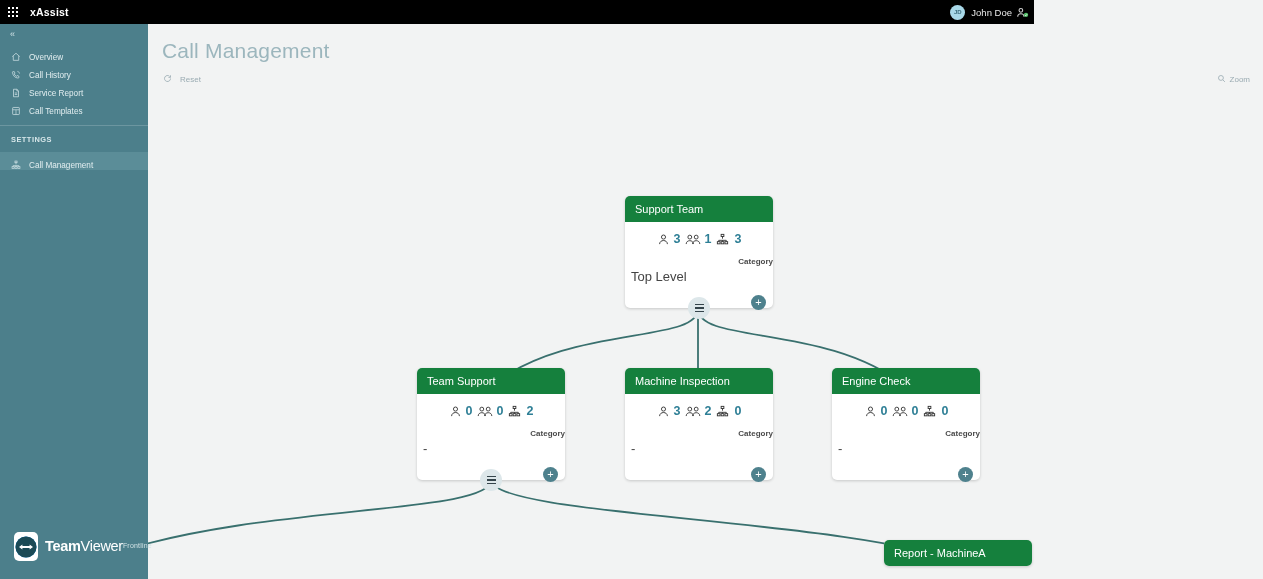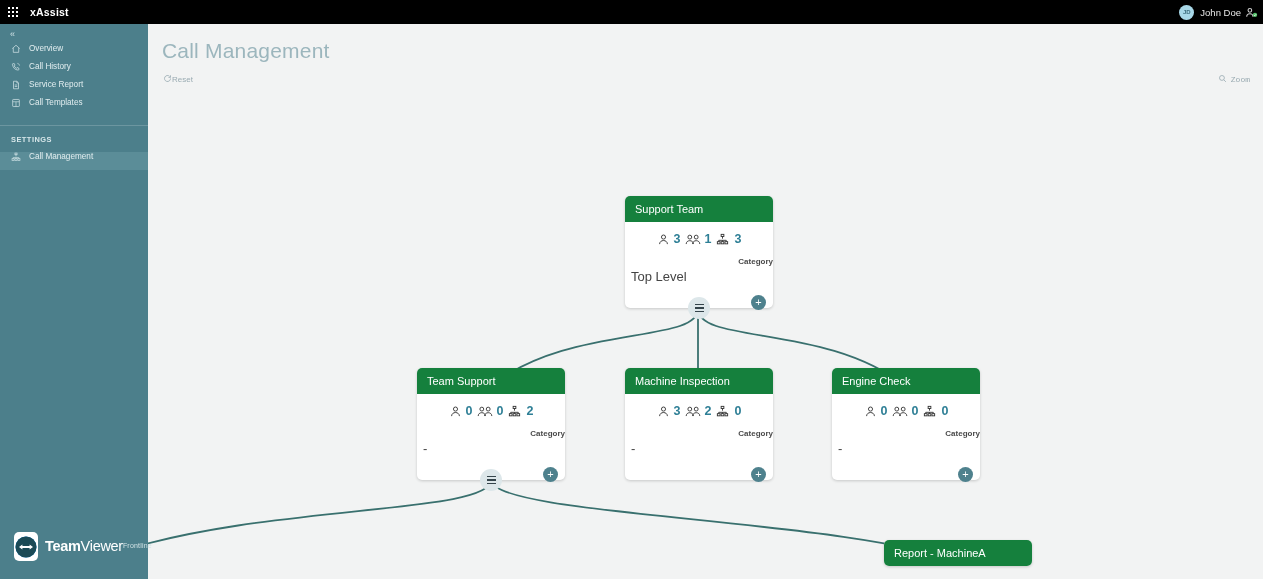--- a/index.html
+++ b/index.html
@@ -7,21 +7,21 @@
     width: 1263px; height: 579px;
     overflow: hidden;
     font-family: "Liberation Sans", sans-serif;
     background: #f2f3f3;
   }
   body { position: relative; }
 
   
   #topbar {
     position: absolute; top: 0; left: 0;
-    width: 1263px; height: 24px;
+    width: 1034px; height: 24px;
     background: #000000;
     display: flex; align-items: center;
     z-index: 40;
   }
   #app-launcher {
     width: 26px; height: 24px;
     display: flex; align-items: center; justify-content: center;
     cursor: pointer;
   }
   .grid-icon {
@@ -62,21 +62,21 @@
   }
   #collapse-row {
     height: 20px; display: flex; align-items: center;
     padding-left: 10px;
   }
   #collapse-btn {
     color: #cfe2e6; font-size: 9px; cursor: pointer;
     line-height: 1;
   }
   .nav-item {
-    height: 18px; display: flex; align-items: flex-start;
+    height: 18px; display: flex; align-items: flex-end;
     padding-left: 11px; cursor: pointer;
     color: #e2eef0; font-size: 8.2px;
   }
   .nav-item .nav-ico {
     width: 14px; display:flex; align-items:center; justify-content:flex-start;
     color: #cfe2e6;
   }
   .nav-item .nav-label { margin-left: 4px; white-space: nowrap; }
   .nav-item.active { background: #5b8d98; }
   .nav-sep {
@@ -112,27 +112,27 @@
   #page-title {
     position: absolute; left: 14px; top: 15px;
     font-size: 21px; color: #9cb6bd; font-weight: normal;
     letter-spacing: .2px;
   }
   #reset-btn {
     position: absolute; left: 15px; top: 50px;
     display: flex; align-items: center; cursor: pointer;
     color: #9aabb2; font-size: 8px;
   }
-  #reset-btn .lbl { margin-left: 0; text-align: center; }
+  #reset-btn .lbl { margin-left: 8px; text-align: center; }
   #zoom-btn {
     position: absolute; right: 13px; top: 50px;
     display: flex; align-items: center; cursor: pointer;
     color: #9aabb2; font-size: 8px;
   }
-  #zoom-btn .lbl { margin-left: 4px; font-family: Liberation Mono, monospace; }
+  #zoom-btn .lbl { margin-left: 4px; }
 
   
   #canvas {
     position: absolute; inset: 0;
   }
   #edges { position: absolute; left: 0; top: 0; width: 1115px; height: 555px; }
 
   .node {
     position: absolute;
     width: 148px;

